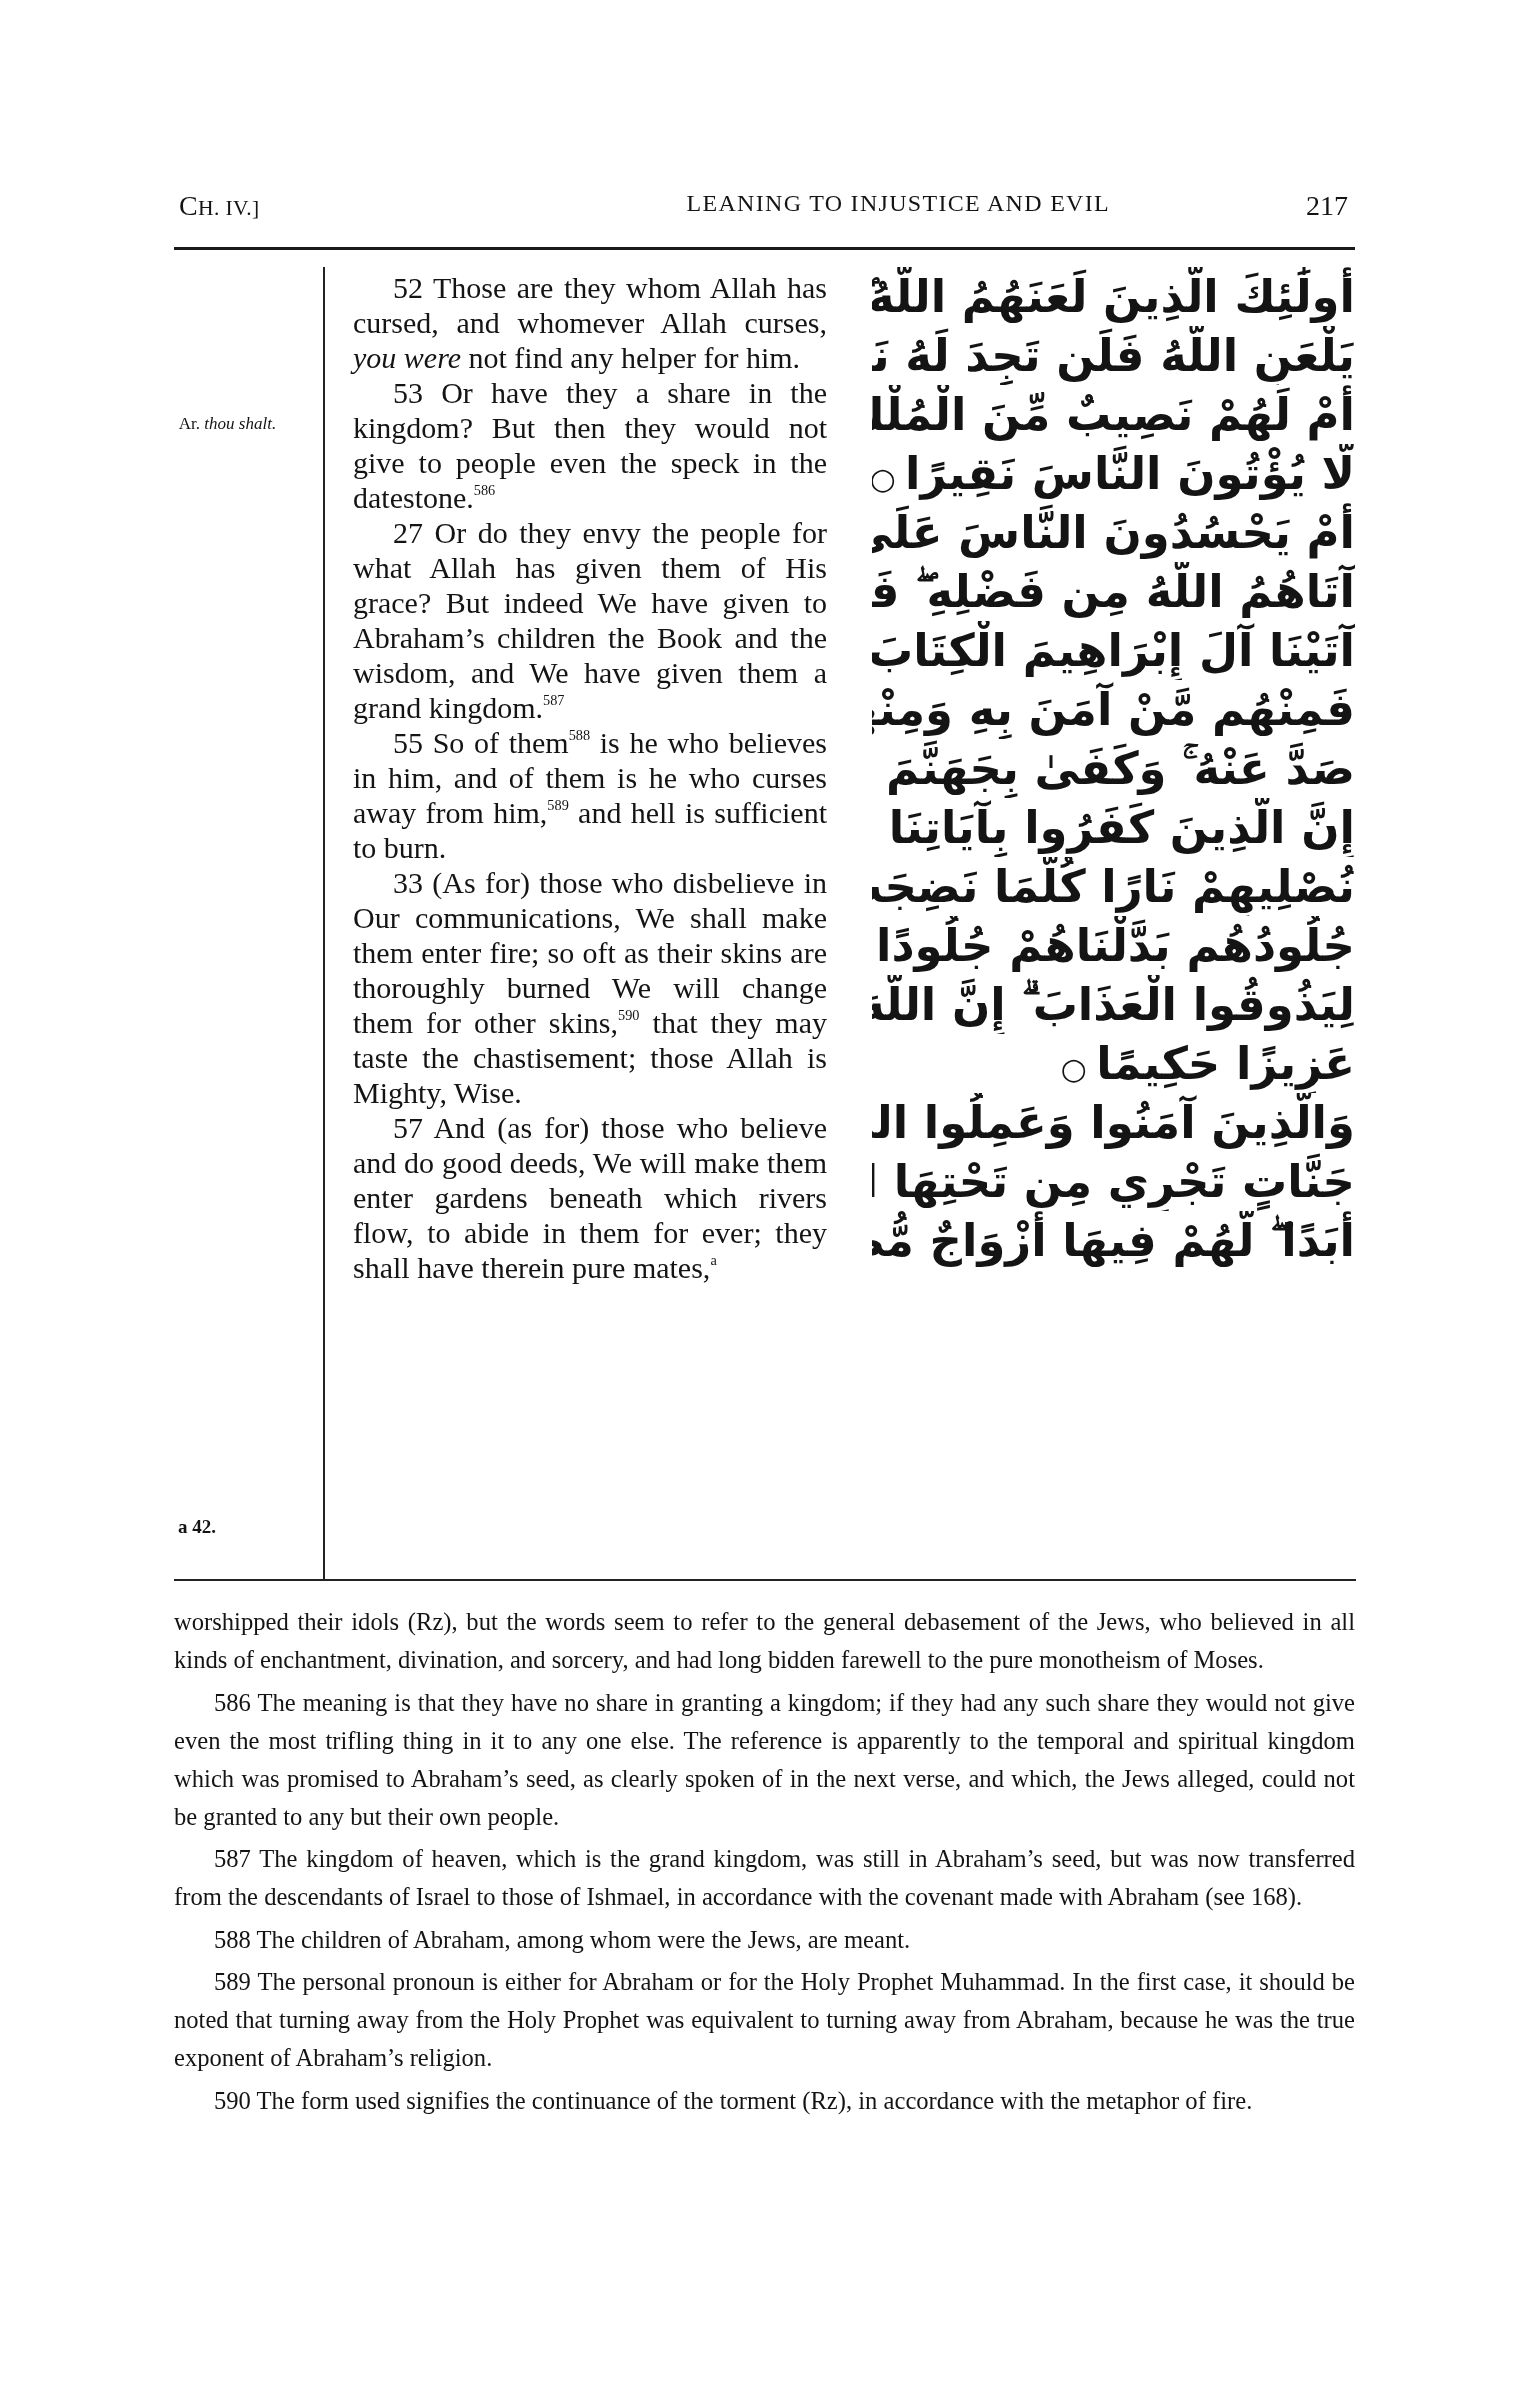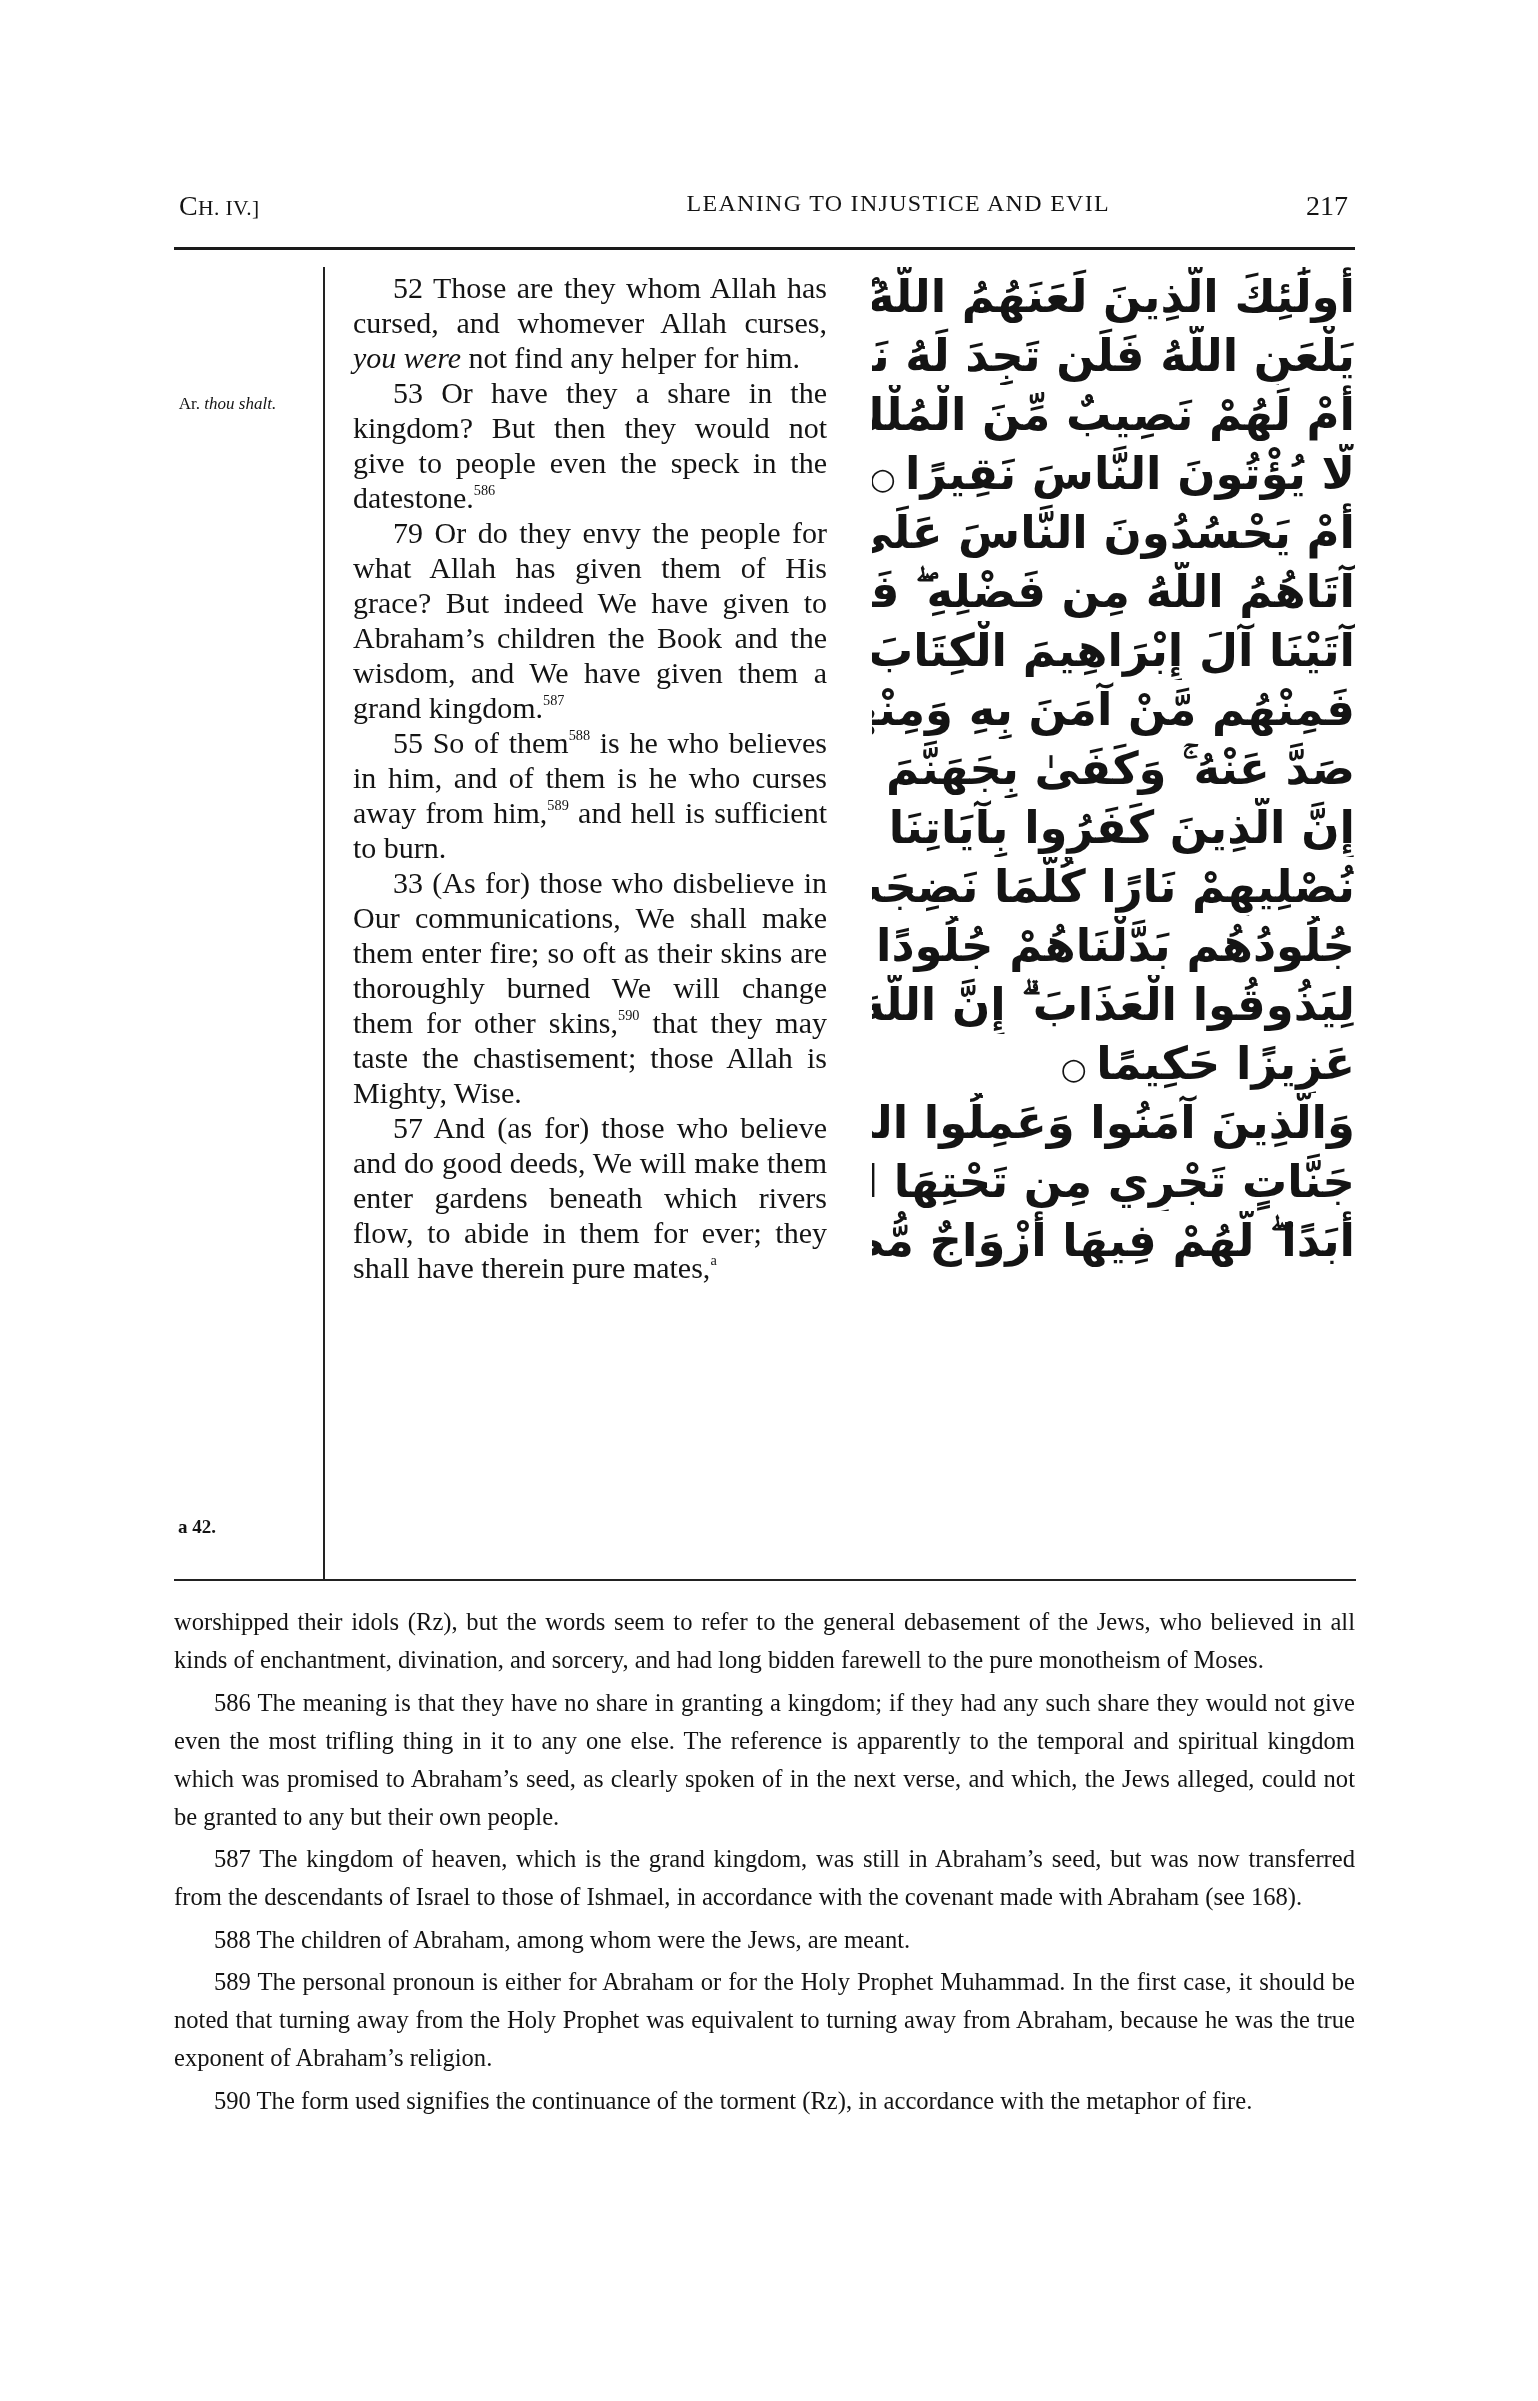--- a/index.html
+++ b/index.html
@@ -9,21 +9,21 @@
 
   
   #head-left { left: 179px; top: 190px; font-size: 28px; letter-spacing: 0.4px; }
   #head-left .sc { font-size: 21.5px; }
   #head-title { left: 394px; top: 190px; width: 716px; text-align: right; font-size: 24px; letter-spacing: 1.3px; }
   #head-page { left: 1306px; top: 190px; font-size: 28px; }
   #head-rule { left: 174px; top: 247px; width: 1181px; height: 2.7px; background: #1a1a1a; }
 
   
   .margin-note { font-size: 17px; line-height: 19px; text-align: center; width: 107px; left: 174px; }
-  #margin-ar { top: 394px; }
+  #margin-ar { top: 414px; }
   #margin-ar i { font-style: italic; }
   #margin-ref { top: 1516px; left: 148px; width: 98px; font-size: 19px; font-weight: bold; text-align: center; }
 
   
   #vrule { left: 323px; top: 267px; width: 1.8px; height: 1313px; background: #222; }
 
   
   #english { left: 353px; top: 270px; width: 474px; font-size: 30px; line-height: 35px; text-align: justify; }
   #english p { margin: 0; text-indent: 40px; hyphens: manual; }
   #english sup { font-size: 14.3px; vertical-align: 13.4px; line-height: 0; }
@@ -55,21 +55,21 @@
   <span>Ar.</span>
   <i>thou shalt.</i>
 </div>
 <div id="margin-ref" class="abs">a 42.</div>
 
 <div id="vrule" class="abs"></div>
 
 <div id="english" class="abs">
     <p><span>52 Those are they whom Allah has cursed, and whom­ever Allah curses, </span><i>you were</i><span> not find any helper for him.</span></p>
     <p><span>53 Or have they a share in the kingdom? But then they would not give to people even the speck in the date­stone.</span><sup>586</sup></p>
-    <p><span>79 Or do they envy the people for what Allah has given them of His grace? But indeed We have given to Abraham’s children the Book and the wisdom, and We have given them a grand kingdom.</span><sup>587</sup></p>
+    <p><span>27 Or do they envy the people for what Allah has given them of His grace? But indeed We have given to Abraham’s children the Book and the wisdom, and We have given them a grand kingdom.</span><sup>587</sup></p>
     <p><span>55 So of them</span><sup>588</sup><span> is he who believes in him, and of them is he who curses away from him,</span><sup>589</sup><span> and hell is sufficient to burn.</span></p>
     <p><span>33 (As for) those who dis­believe in Our communications, We shall make them enter fire; so oft as their skins are thoroughly burned We will change them for other skins,</span><sup>590</sup><span> that they may taste the chas­tisement; those Allah is Mighty, Wise.</span></p>
     <p><span>57 And (as for) those who believe and do good deeds, We will make them enter gardens beneath which rivers flow, to abide in them for ever; they shall have therein pure mates,</span><sup>a</sup></p>
   </div>
 
 <div id="arabic" class="abs" lang="ar">
     <span class="line"><span>أُولَٰئِكَ الَّذِينَ لَعَنَهُمُ اللَّهُ ۖ وَمَن</span></span>
     <span class="line"><span>يَلْعَنِ اللَّهُ فَلَن تَجِدَ لَهُ نَصِيرًا</span></span>
     <span class="line"><span>أَمْ لَهُمْ نَصِيبٌ مِّنَ الْمُلْكِ فَإِذًا</span></span>
     <span class="line"><span>لَّا يُؤْتُونَ النَّاسَ نَقِيرًا</span><span class="ayah-end"> ○</span></span>

